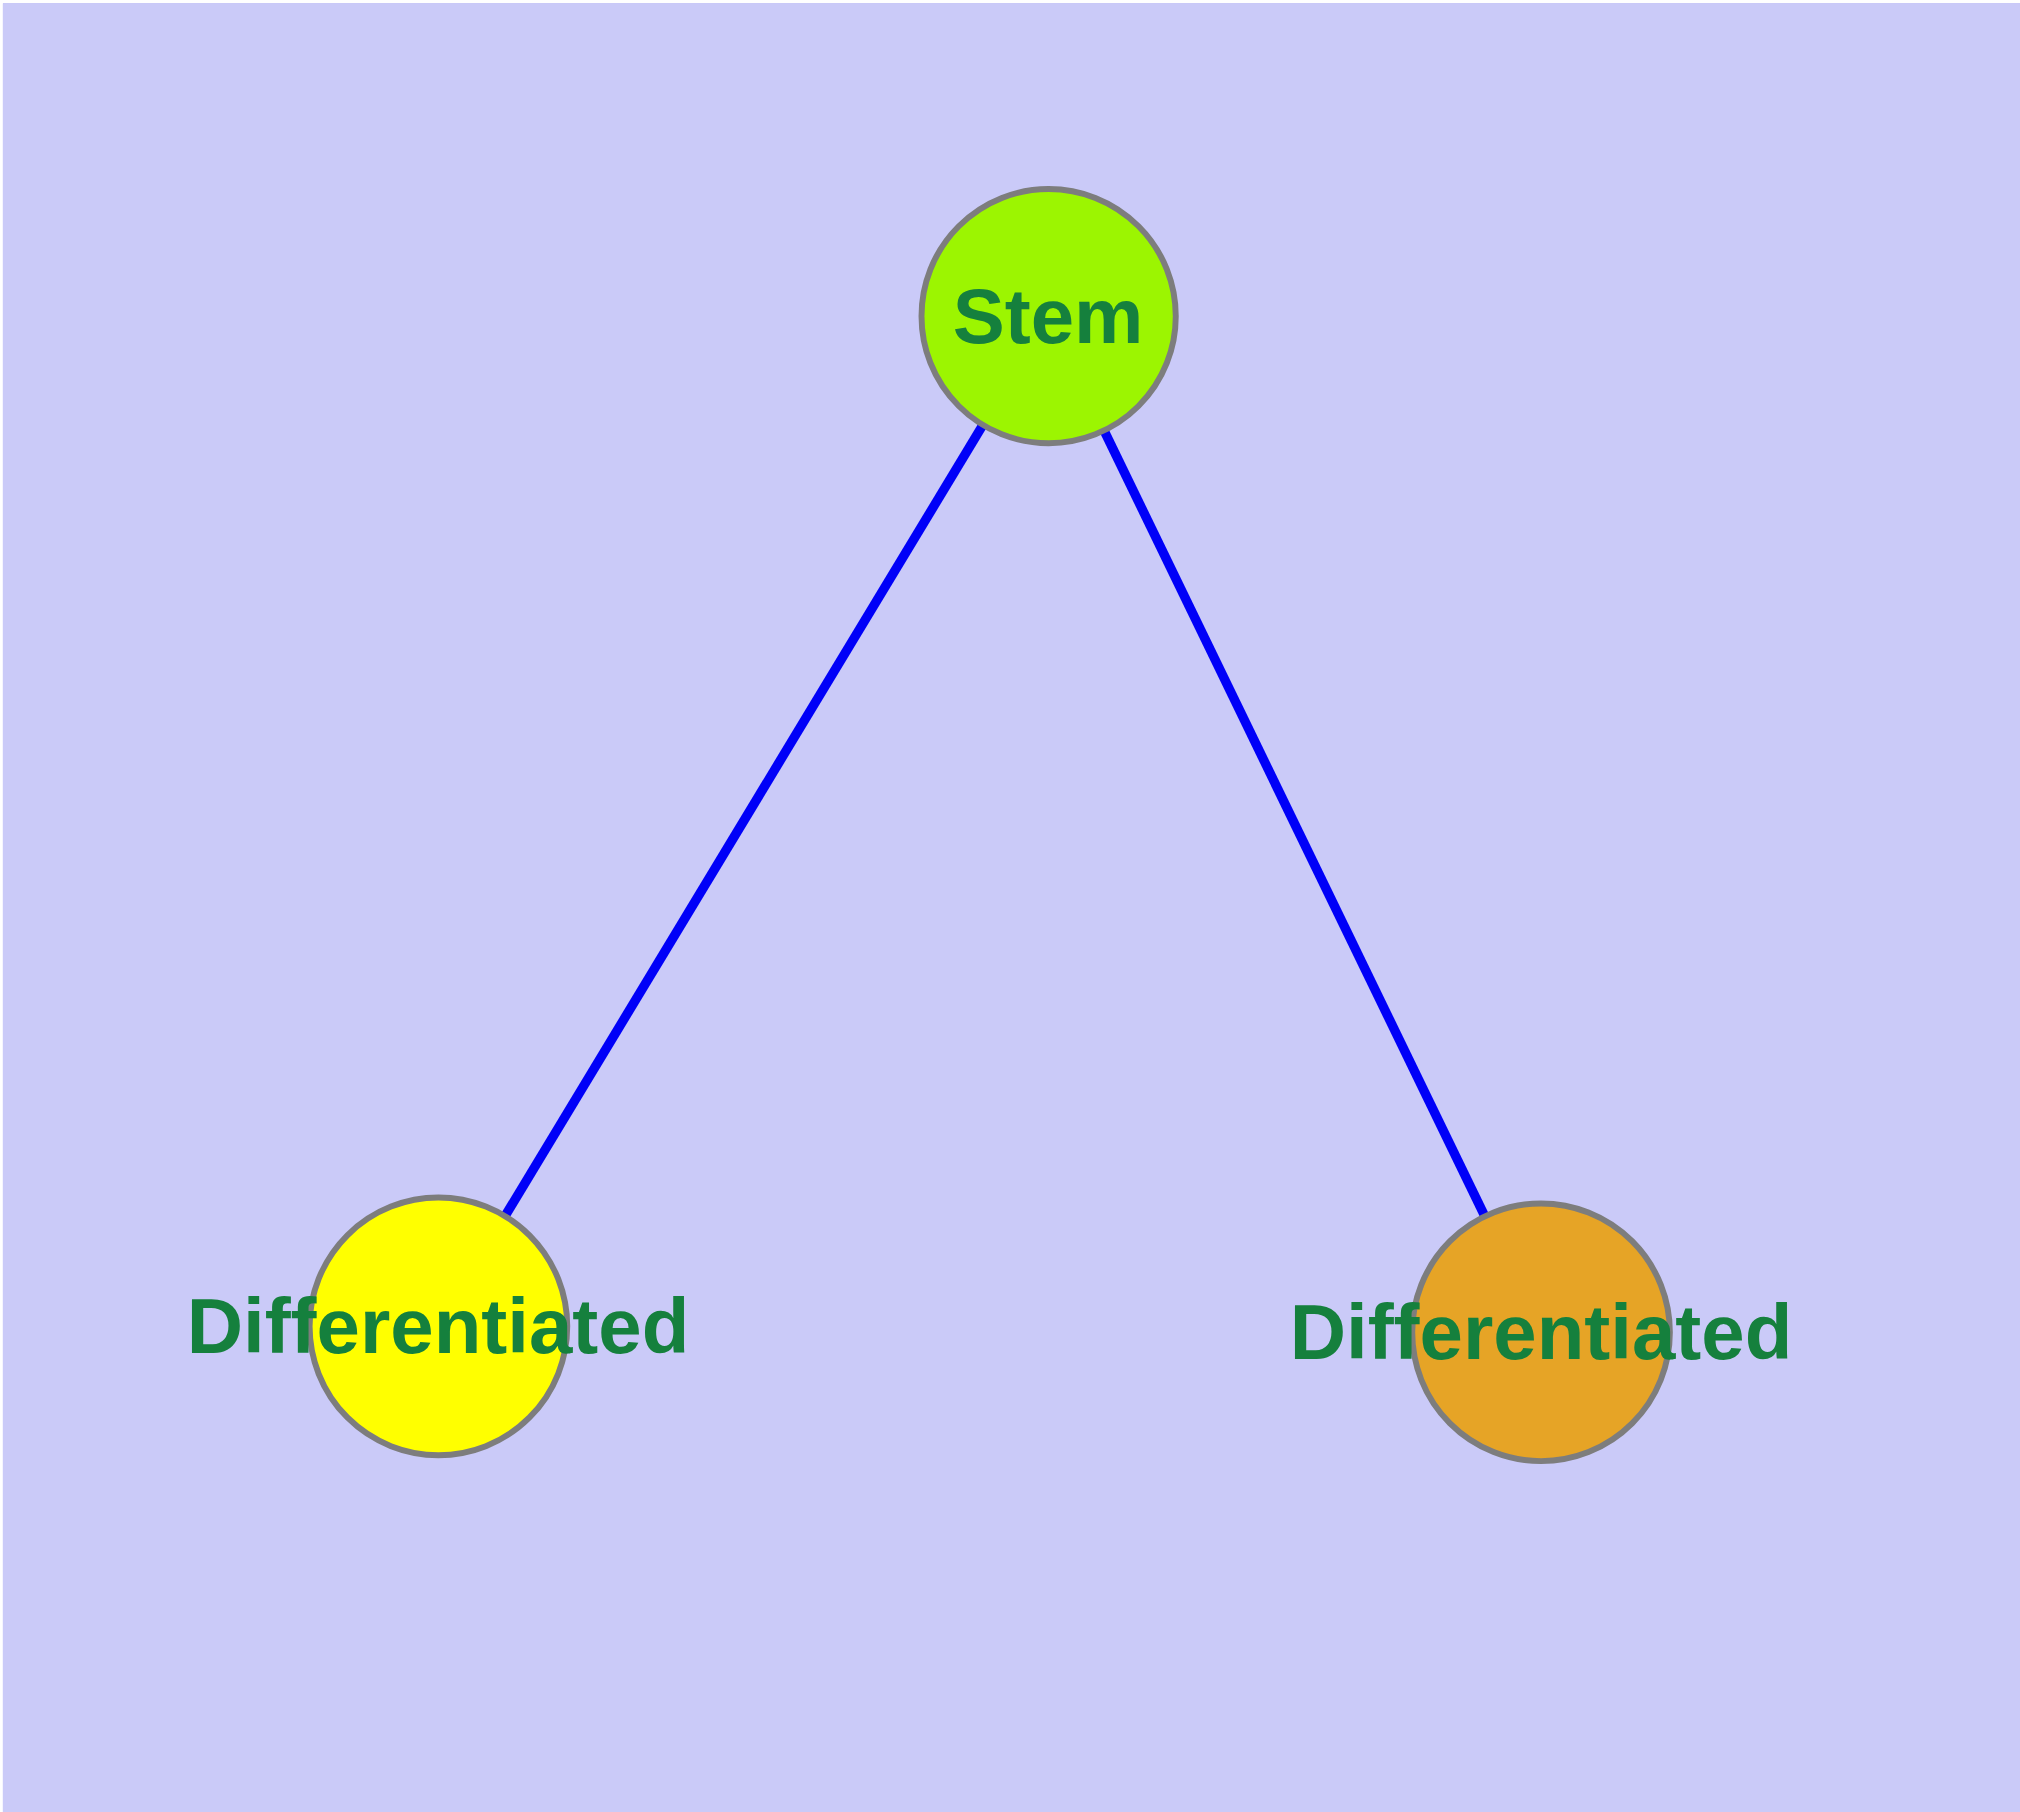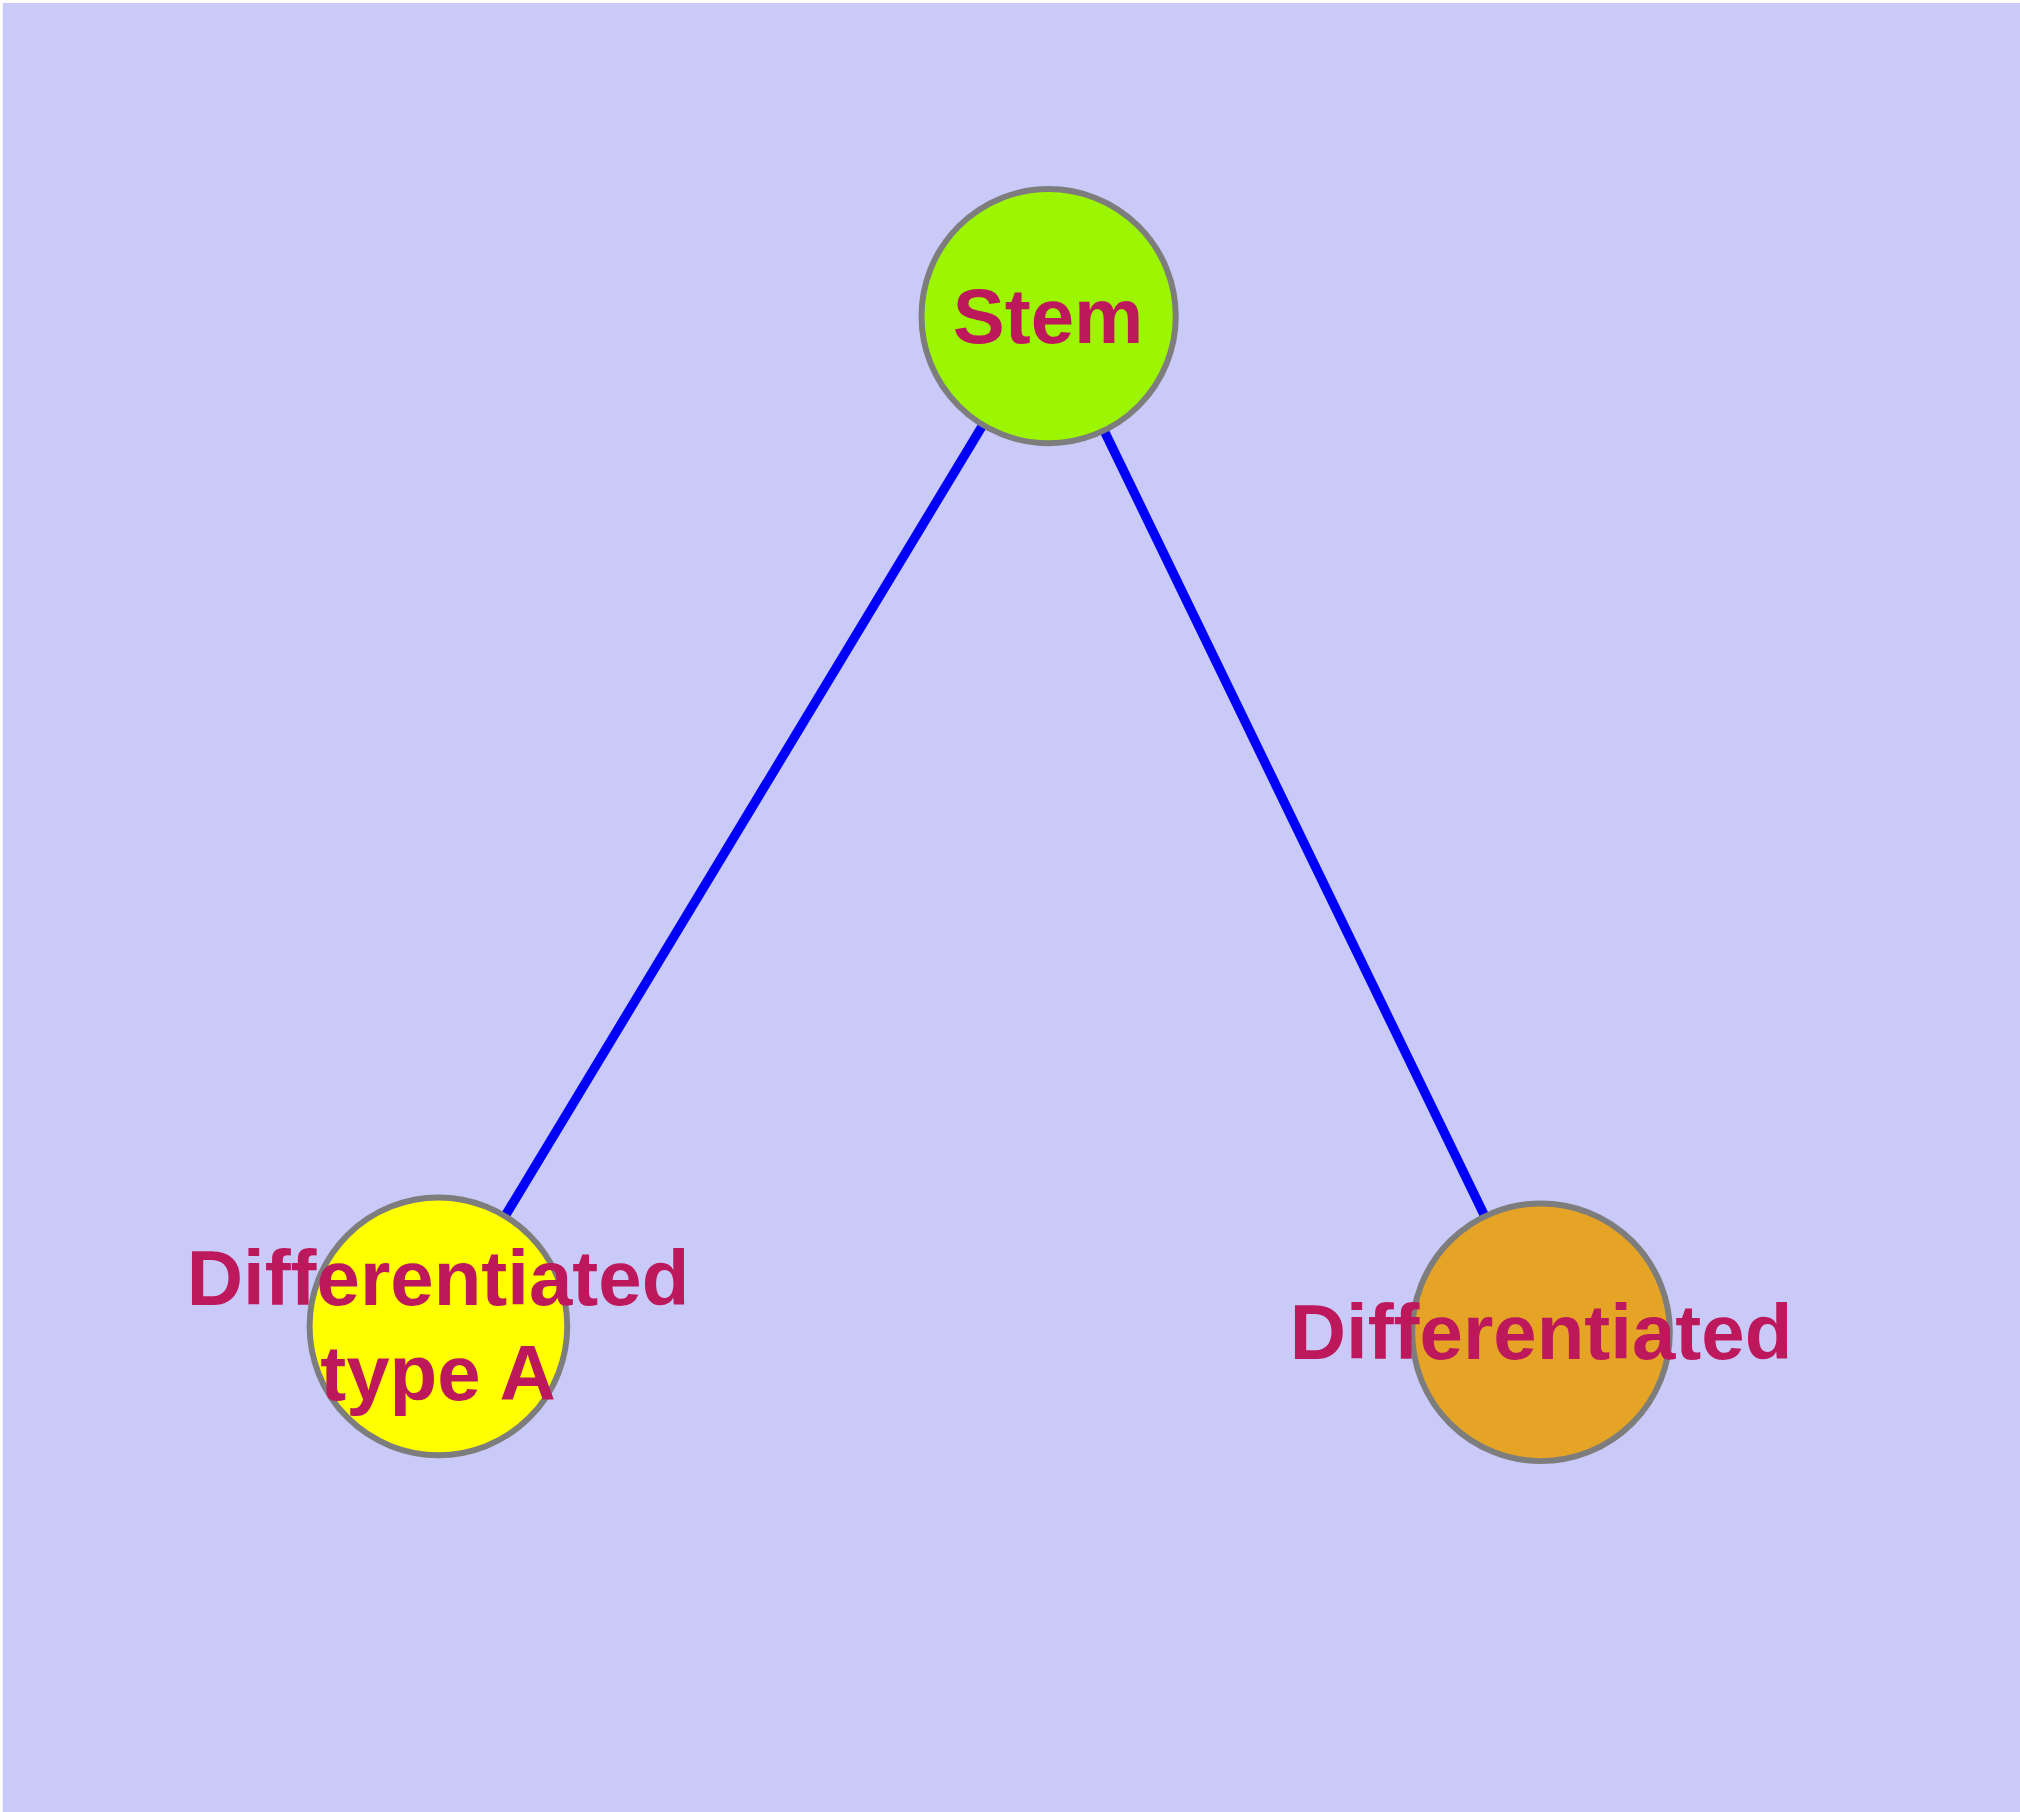--- a/index.html
+++ b/index.html
@@ -29,21 +29,21 @@
     width: 100%;
     height: 100%;
   }
   .node-label {
     position: absolute;
     transform: translate(-50%, -50%);
     text-align: center;
     font-weight: bold;
     font-size: 78px;
     line-height: 95px;
-    color: #be185d;
+    color: #15803d;
     white-space: nowrap;
   }
   .node-label span { display: block; }
 </style>
 </head>
 <body>
 
 <div class="canvas">
   <div class="panel" style="background: rgb(202, 202, 248);"></div>
 
@@ -58,20 +58,19 @@
     <circle cx="517" cy="1565" r="152" stroke-width="7" fill="#ffff00" stroke="#7d7d7d"></circle>
     <circle cx="1818" cy="1572" r="152" stroke-width="7" fill="#e6a426" stroke="#7d7d7d"></circle>
   </svg>
 
   <div class="node-label" style="left:1048px; top:316px;">
     <span>Stem</span>
   </div>
 
   <div class="node-label" style="left:438px; top:1326px;">
     <span>Differentiated</span>
-    <span>type A</span>
   </div>
 
   <div class="node-label" style="left:1541px; top:1332px;">
     <span>Differentiated</span>
   </div>
 </div>
 
 
 </body></html>

